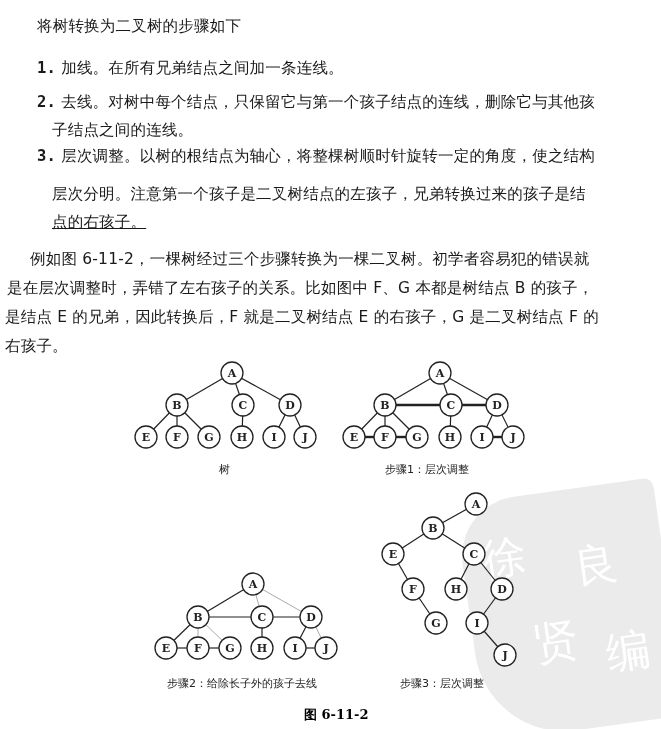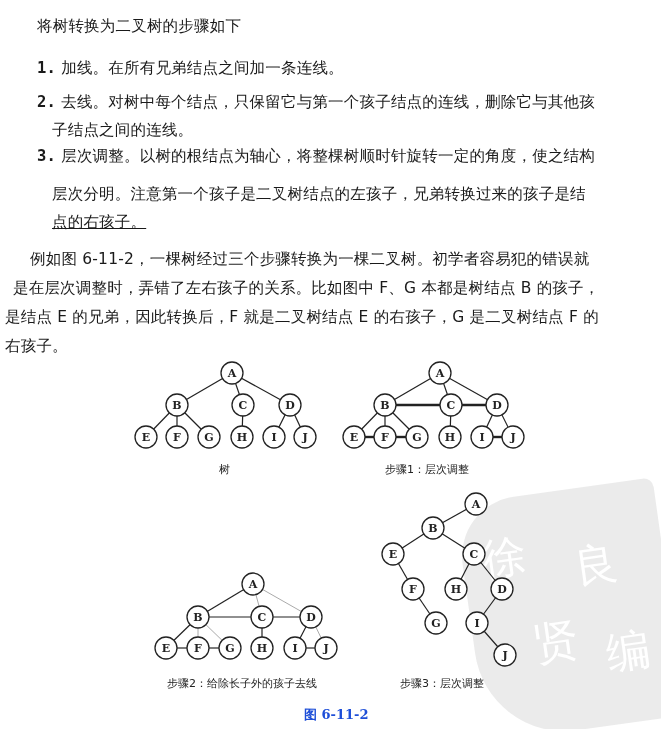--- a/index.html
+++ b/index.html
@@ -13,21 +13,21 @@
     margin-top: 6px;
   }
   .num { font-family: "DejaVu Sans Mono", monospace; font-weight: bold; }
   svg { position: absolute; left: 0; top: 0; }
   .node circle { fill: #ffffff; stroke: #222; stroke-width: 1.3; }
   .node text { font-family: "DejaVu Serif", serif; font-size: 11px; font-weight: bold; fill: #222; text-anchor: middle; dominant-baseline: central; }
   .edge { stroke: #222; stroke-width: 1.2; }
   .edge-thick { stroke: #222; stroke-width: 2.4; }
   .edge-faint { stroke: #aaa; stroke-width: 1; }
   .caption { position: absolute; font-size: 11px; white-space: nowrap; color: #222; }
-  .figcap { position: absolute; font-family: "DejaVu Serif", serif; font-size: 13px; font-weight: bold; color: #1d4ed8; white-space: nowrap; }
+  .figcap { position: absolute; font-family: "DejaVu Serif", serif; font-size: 13px; font-weight: bold; color: #000000; white-space: nowrap; }
   .watermark { position: absolute; left: 470px; top: 490px; width: 200px; height: 240px; background: #e8e8e8; border-radius: 60px 10px 0 90px; transform: rotate(-8deg); opacity: 0.85; }
   .wm-char { position: absolute; font-family: "DejaVu Serif", serif; font-size: 44px; color: #ffffff; }
 </style>
 </head>
 <body>
 
 <div class="line" style="left:37px; top:10px;">将树转换为二叉树的步骤如下</div>
 
 <div class="line" style="left:37px; top:52px;">
   <span class="num">1.</span>
@@ -41,21 +41,21 @@
 <div class="line" style="left:52px; top:114px;">子结点之间的连线。</div>
 
 <div class="line" style="left:37px; top:140px;text-align:right;">
   <span class="num">3.</span>
   <span>层次调整。以树的根结点为轴心，将整棵树顺时针旋转一定的角度，使之结构</span>
 </div>
 <div class="line" style="left:52px; top:178px;">层次分明。注意第一个孩子是二叉树结点的左孩子，兄弟转换过来的孩子是结</div>
 <div class="line" style="left:52px; top:206px;text-decoration:underline;">点的右孩子。</div>
 
 <div class="line" style="left:30px; top:243px;">例如图 6-11-2，一棵树经过三个步骤转换为一棵二叉树。初学者容易犯的错误就</div>
-<div class="line" style="left:13px; top:272px;">是在层次调整时，弄错了左右孩子的关系。比如图中 F、G 本都是树结点 B 的孩子，</div>
+<div class="line" style="left:7px; top:272px;">是在层次调整时，弄错了左右孩子的关系。比如图中 F、G 本都是树结点 B 的孩子，</div>
 <div class="line" style="left:5px; top:301px;">是结点 E 的兄弟，因此转换后，F 就是二叉树结点 E 的右孩子，G 是二叉树结点 F 的</div>
 <div class="line" style="left:5px; top:330px;">右孩子。</div>
 
 <div class="watermark">
   <span class="wm-char" style="left:20px; top:30px;">徐</span>
   <span class="wm-char" style="left:110px; top:50px;">良</span>
   <span class="wm-char" style="left:60px; top:120px;">贤</span>
   <span class="wm-char" style="left:130px; top:140px;">编</span>
 </div>
 

